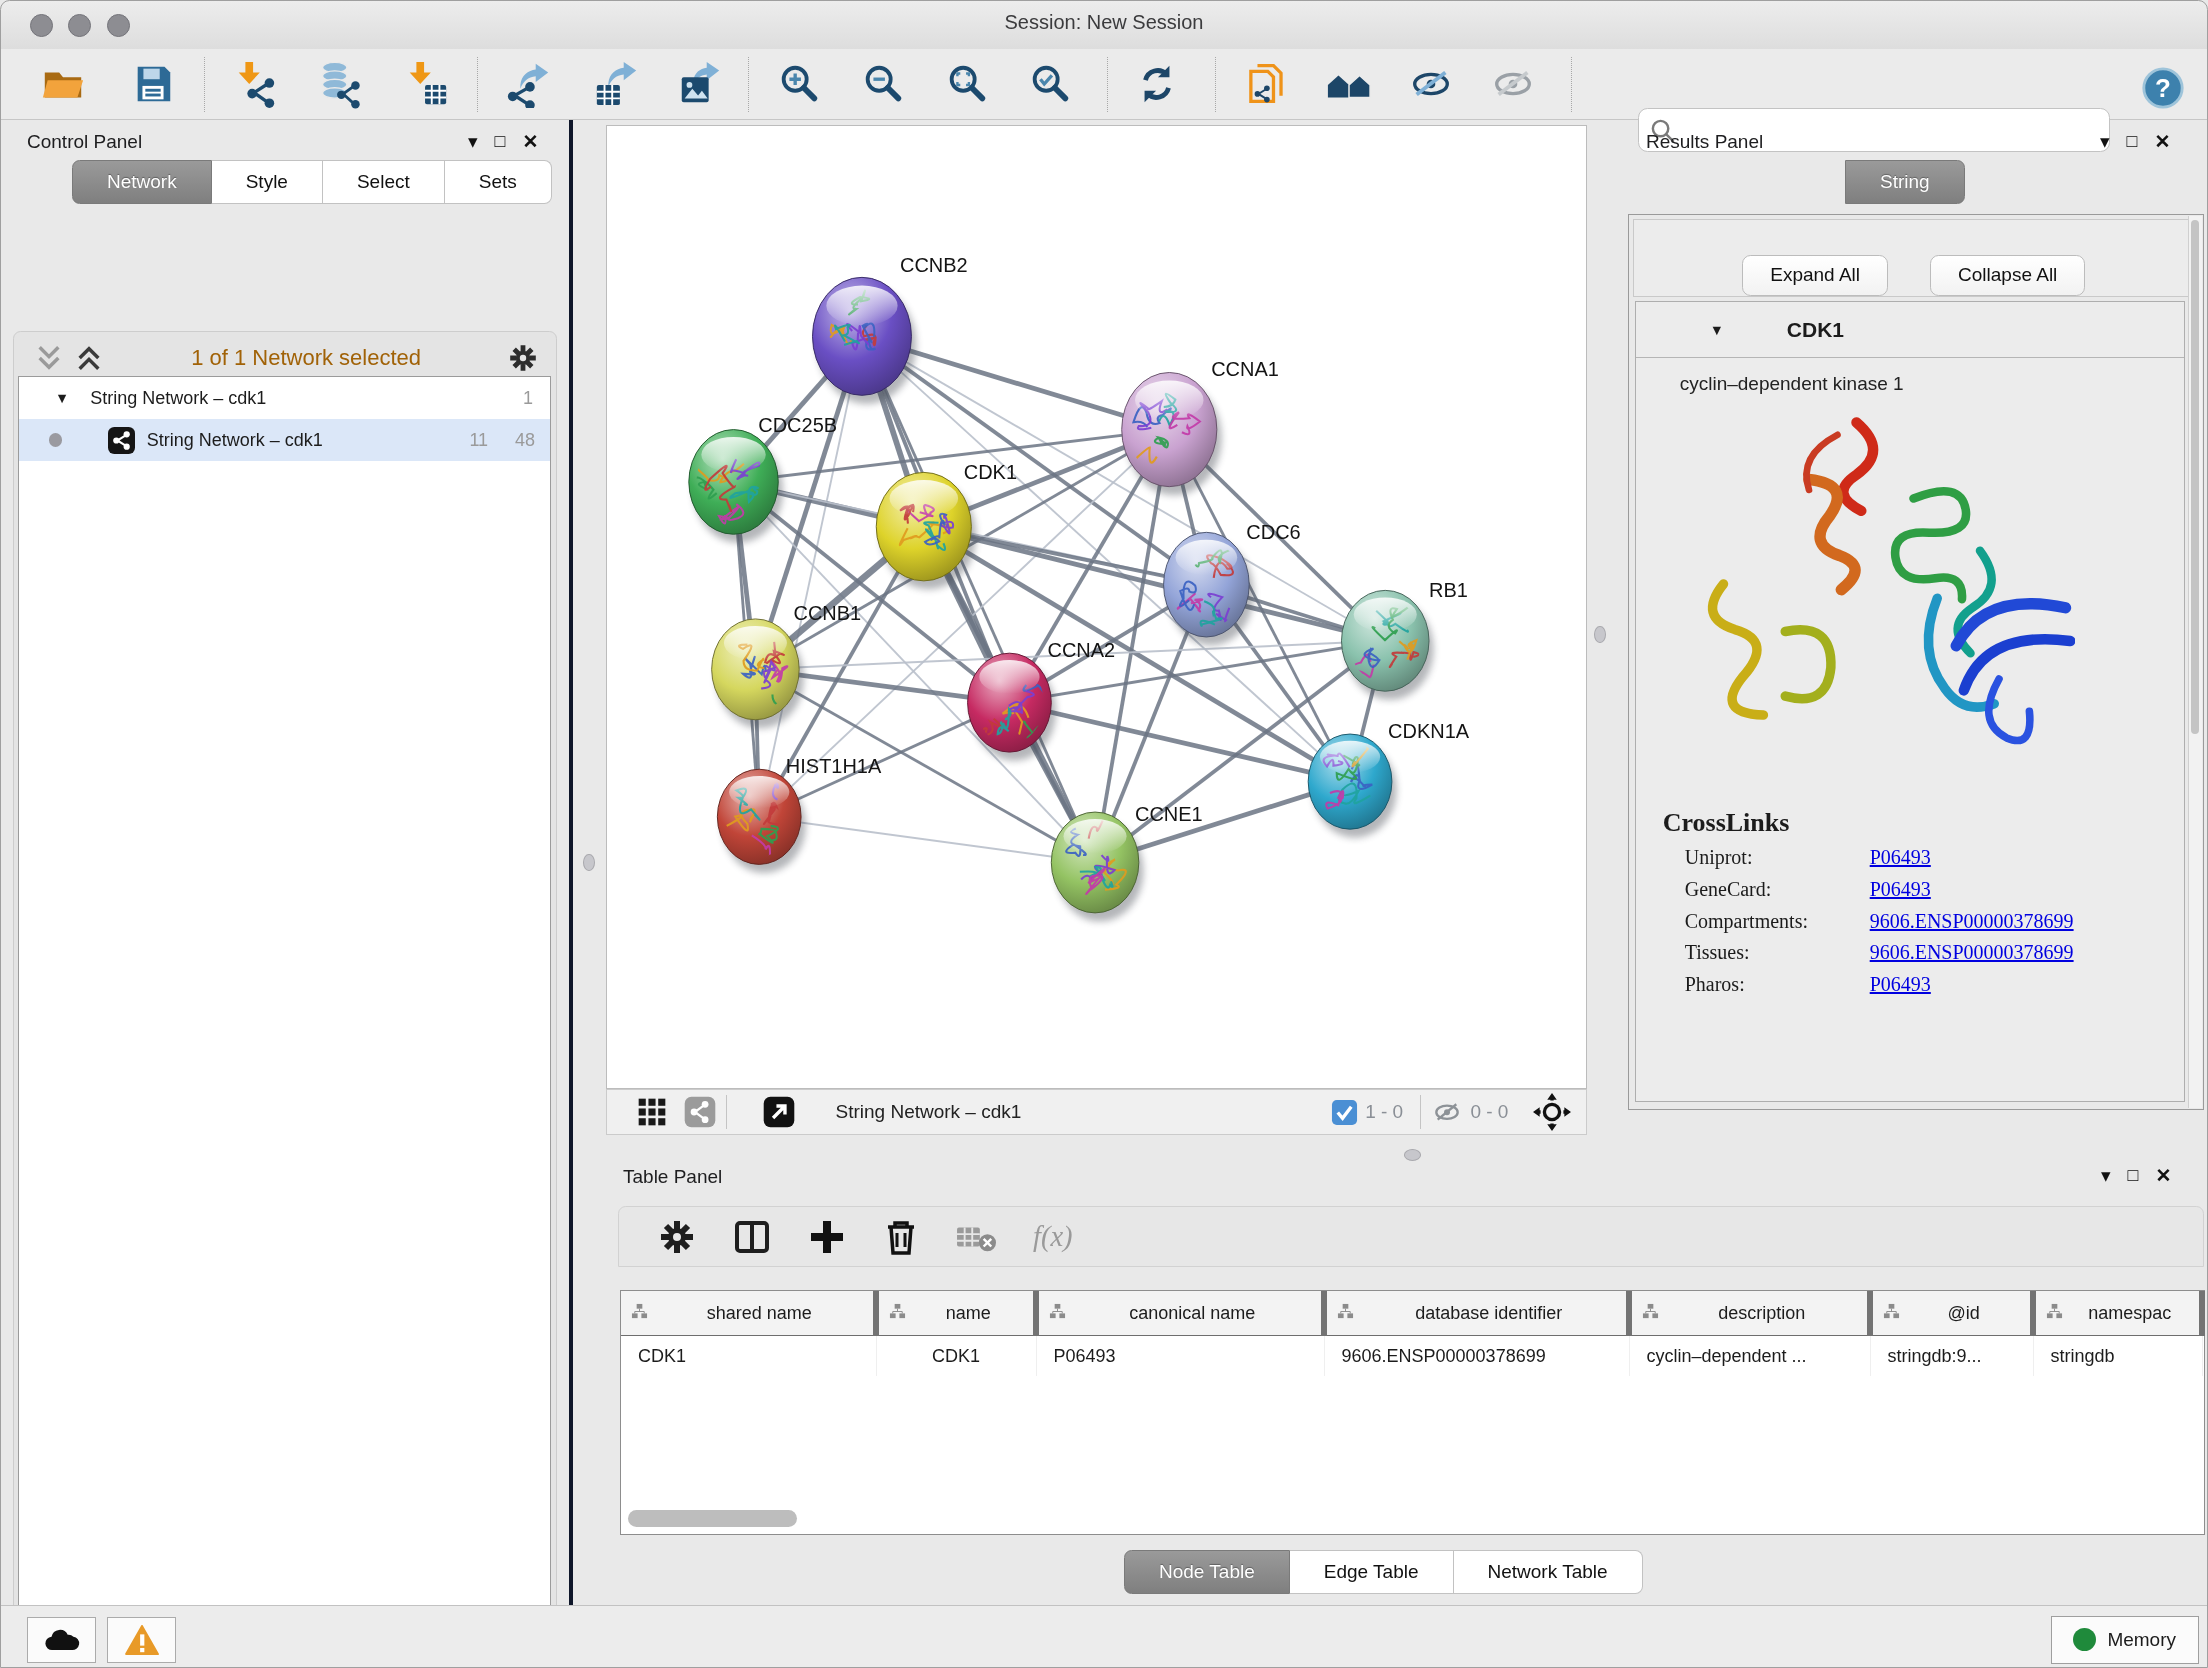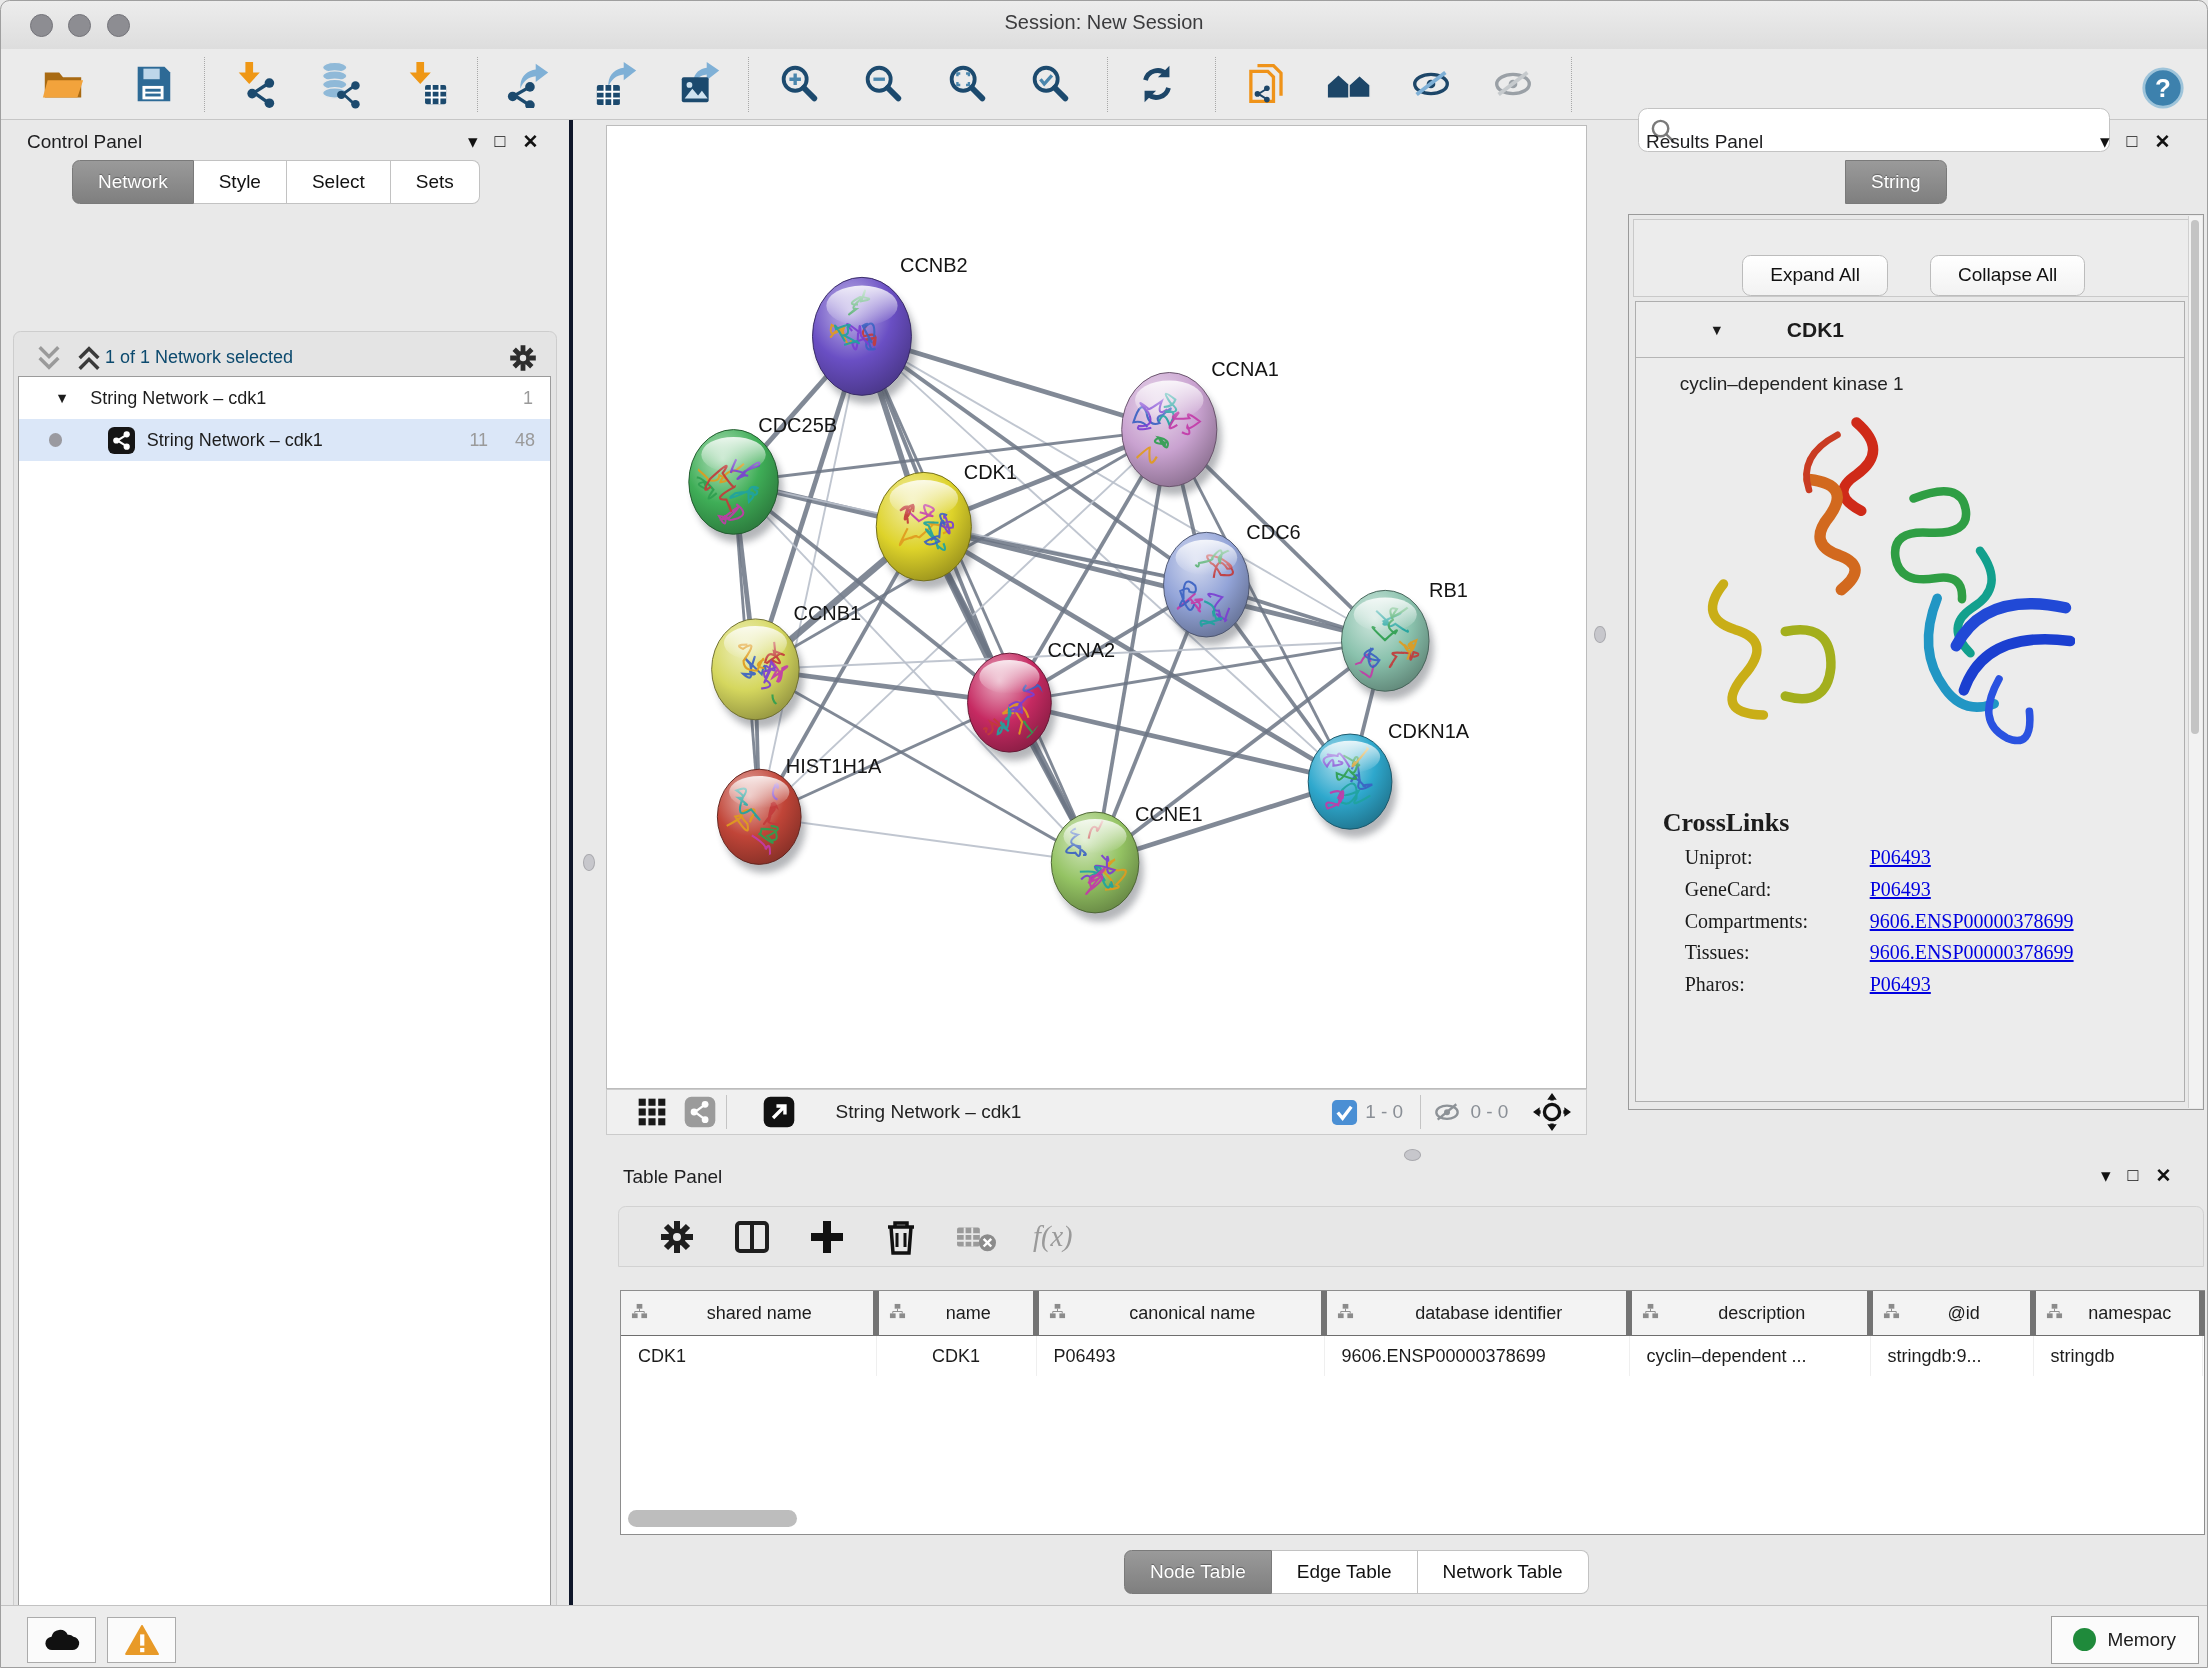--- a/index.html
+++ b/index.html
@@ -26,31 +26,31 @@
 
   
   .panel-title{font-size:19px;color:#1d1d1f;}
   .panel-btns{position:absolute;display:flex;gap:17px;align-items:center;font-size:19px;color:#111;}
   .panel-btns span{cursor:default;}
   .pb-float{font-weight:700;font-size:18px;}
   .pb-close{font-weight:700;}
 
   
   .seg{display:flex;}
-  .seg .tab{height:42px;line-height:42px;padding:0 25px;background:#fff;border:1px solid #c2c2c2;
+  .seg .tab{height:42px;line-height:42px;padding:0 34px;background:#fff;border:1px solid #c2c2c2;
             border-left-width:0;font-size:19px;color:#111;text-align:center;}
   .seg .tab:first-child{border-left-width:1px;border-radius:7.6px 0 0 7.6px;}
   .seg .tab:last-child{border-radius:0 7.6px 7.6px 0;}
   .seg .tab.active{background:linear-gradient(#9a9a9a,#7f7f7f);color:#fff;border-color:#7a7a7a;
                    text-shadow:0 -1px 1px rgba(0,0,0,.35);}
 
   
   .cp-box{left:13.3px;top:211px;width:542px;height:1368px;background:#e4e4e4;border:1px solid #cdcdcd;border-radius:7.6px;}
   .cp-selbar{position:absolute;left:0;top:5.7px;width:100%;height:40px;display:flex;align-items:center;}
-  .cp-seltext{flex:1;font-size:18px;color:#0c4a6e;}
+  .cp-seltext{flex:1;text-align:center;font-size:22px;color:#a16207;}
   .tree{position:absolute;left:3.8px;top:44px;width:533px;height:1316px;background:#fff;border:1px solid #9b9b9b;box-sizing:border-box;}
   .tree-row{position:relative;height:42px;display:flex;align-items:center;font-size:18px;}
   .tree-row.selected{background:#dbe7f8;}
   .tree-count{color:#9a9a9a;font-size:18px;}
 
   
   .net-canvas{left:606px;top:125px;width:981px;height:964px;background:#ffffff;border:1px solid #bcbcbc;box-sizing:border-box;}
   .net-toolbar{left:606px;top:1089px;width:981px;height:46px;background:#f0f0f0;border:1px solid #cbcbcb;
                box-sizing:border-box;display:flex;align-items:center;}
   .nt-sep{width:0;height:34px;border-left:1px solid #c4c4c4;margin:0 9.5px;}

